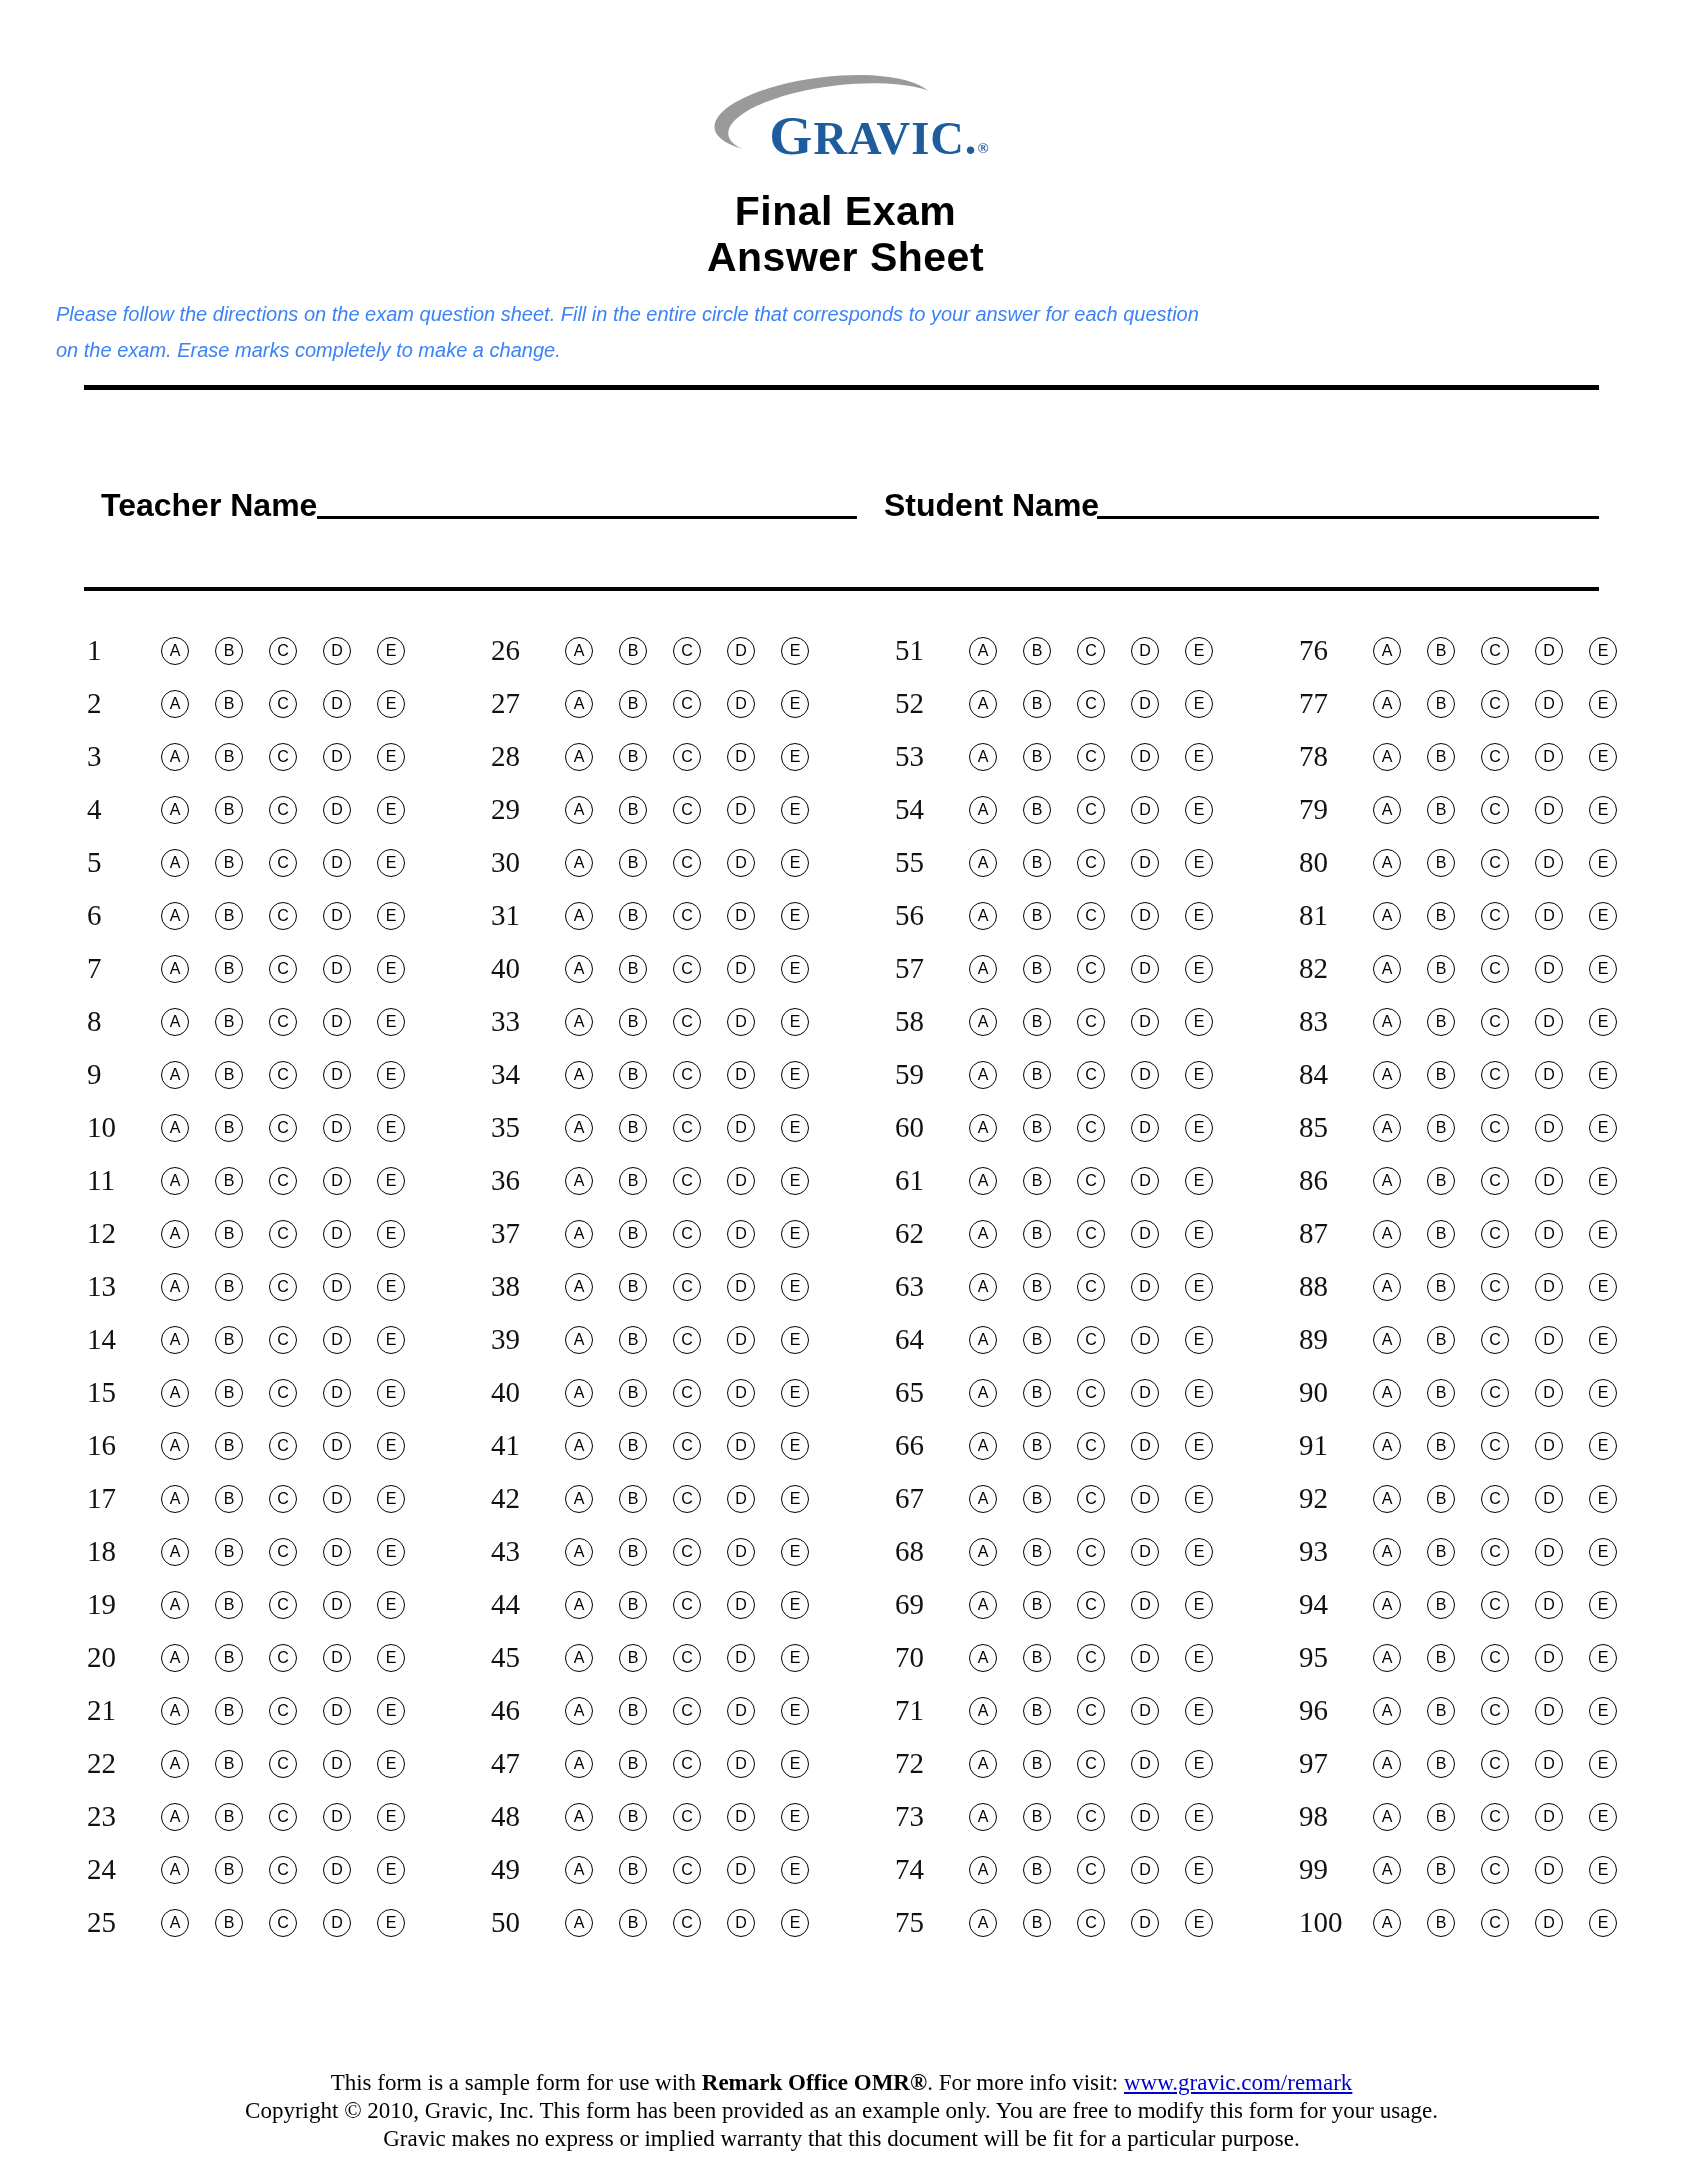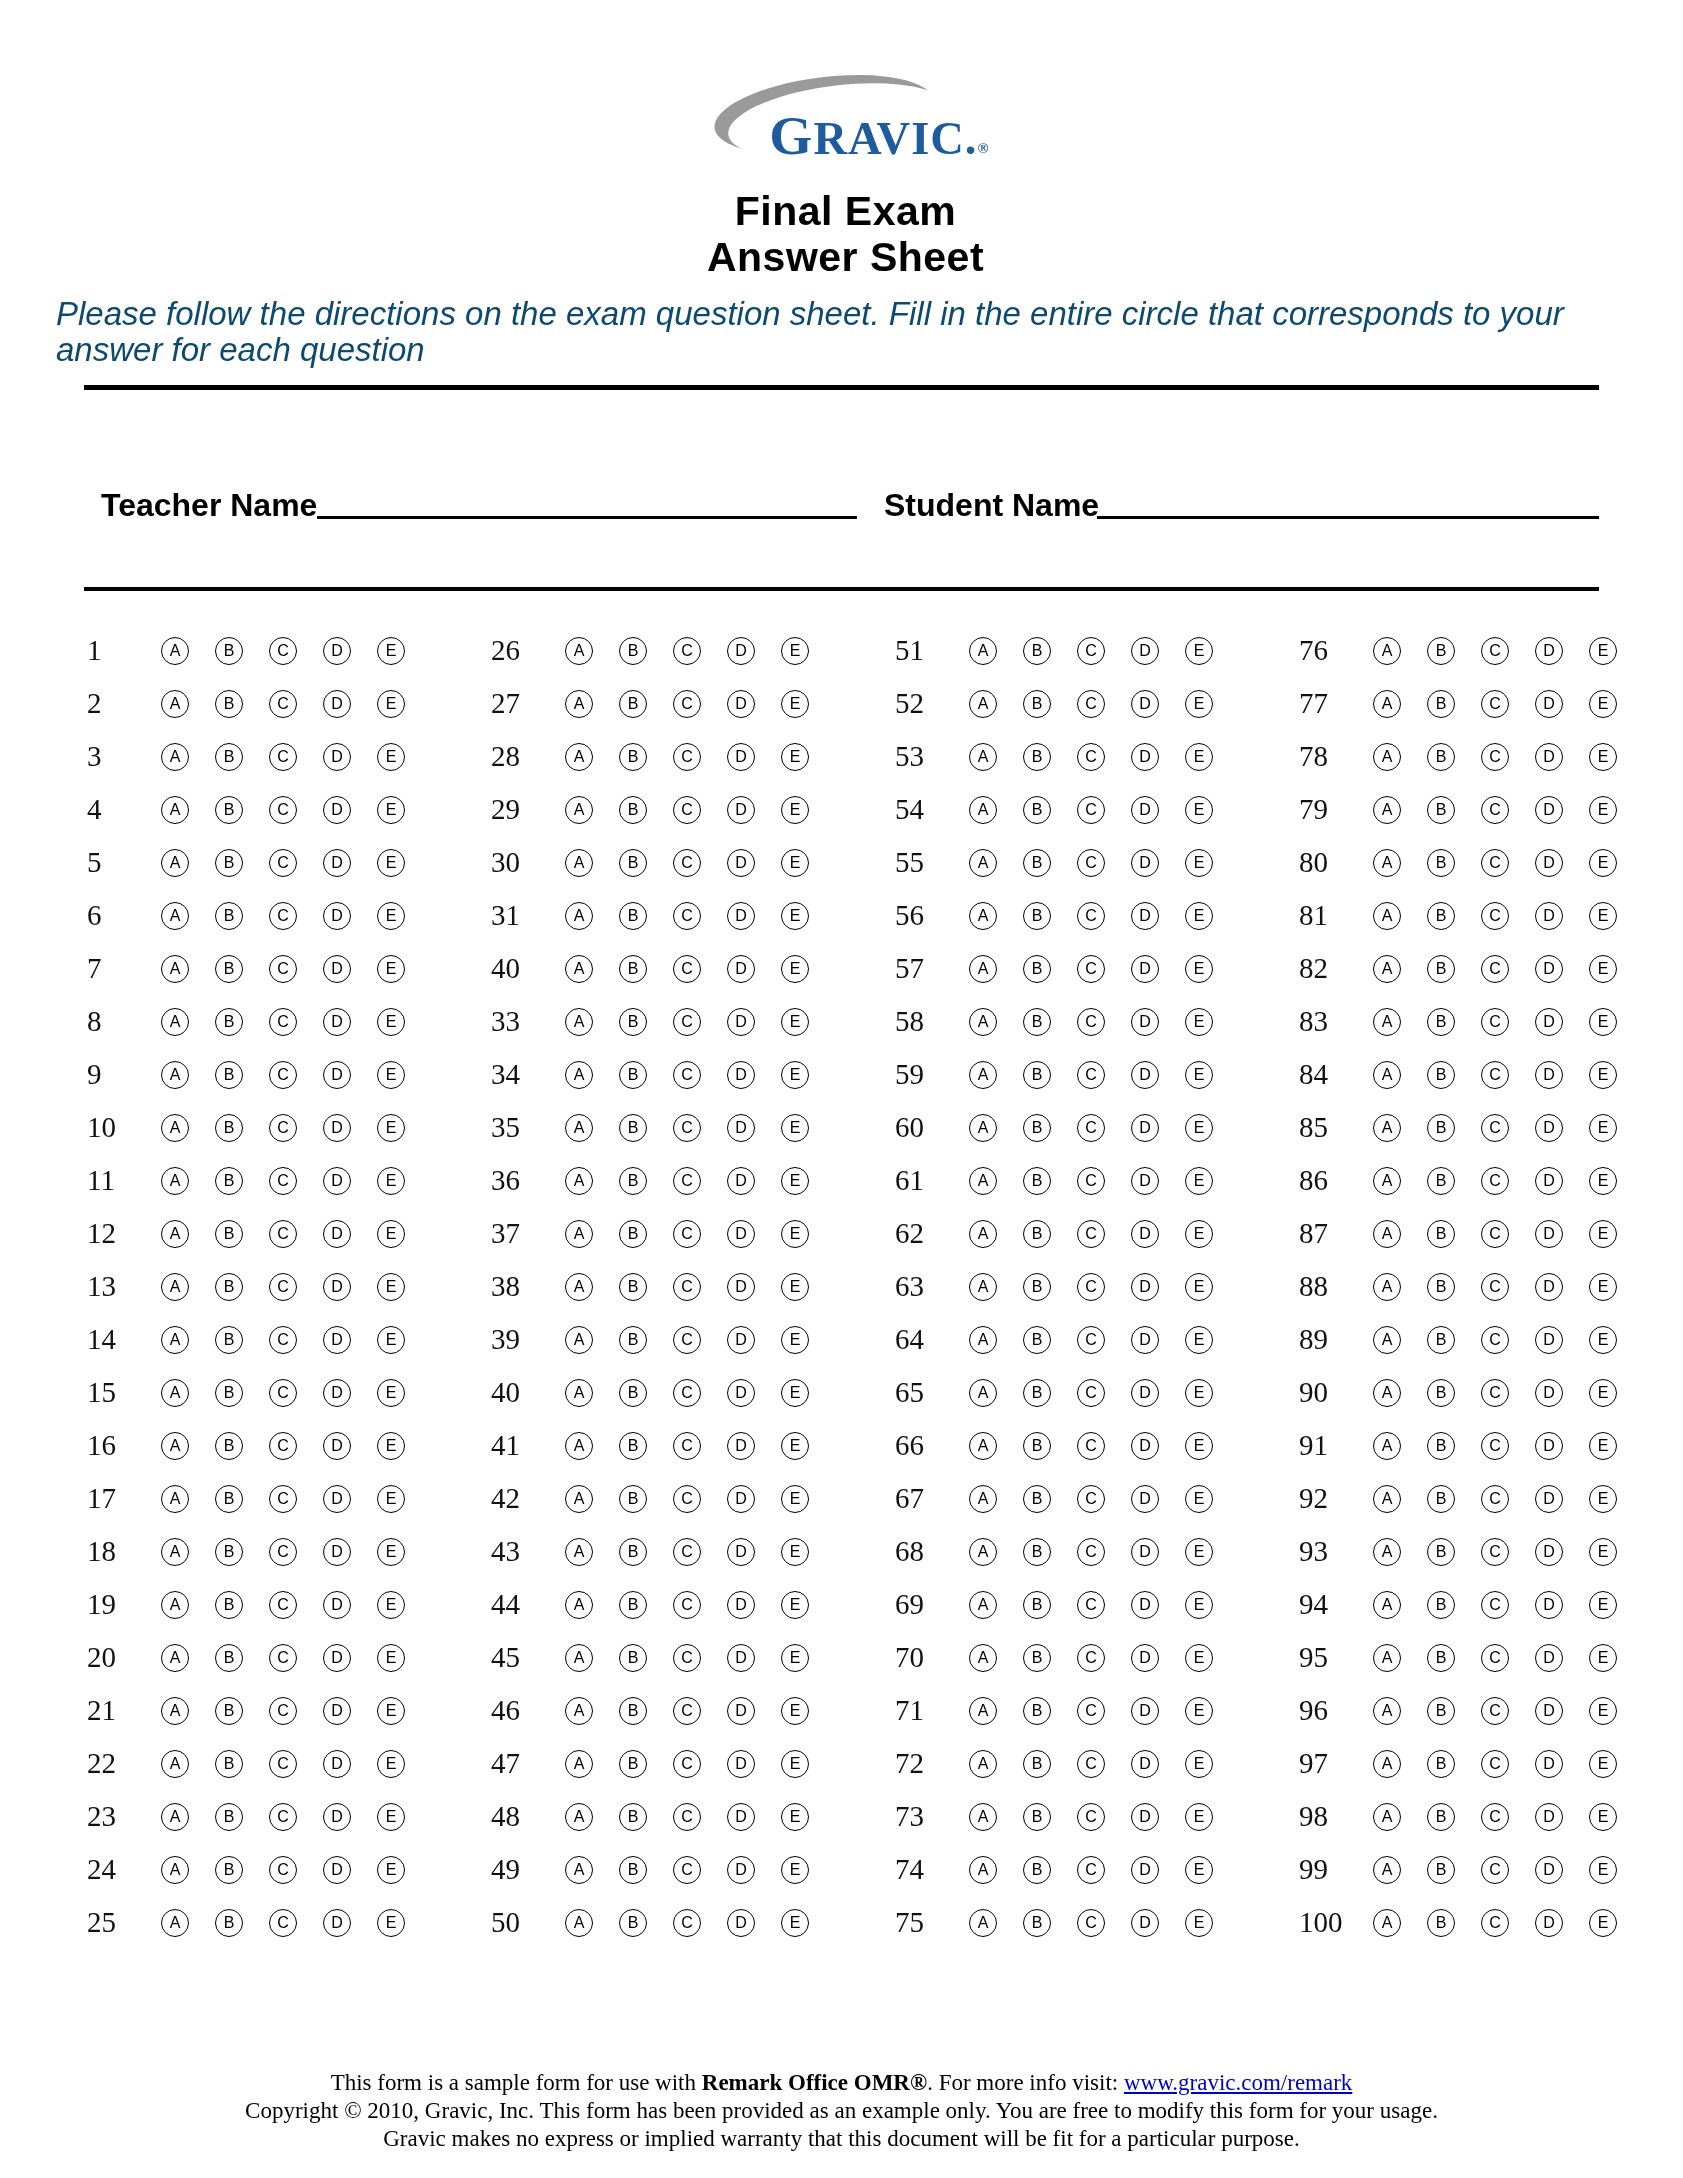--- a/index.html
+++ b/index.html
@@ -7,21 +7,21 @@
     position:relative;width:1623px;height:2178px;background:#ffffff;
     font-family:"Liberation Sans",sans-serif;color:#000;overflow:hidden;
   }
   
   .logo{position:absolute;left:708px;top:67px;width:289px;height:95px;}
   
   .titles{position:absolute;left:0;top:188px;width:1691px;text-align:center;}
   .titles .t1,.titles .t2{font-size:41px;font-weight:bold;line-height:46px;letter-spacing:0.5px;}
   
   .instructions{position:absolute;left:56px;top:296px;width:1584px;
-    font-style:italic;font-size:33px;line-height:36px;color:#0c4a6e;}
+    font-style:italic;font-size:20px;line-height:36px;color:#3b82f6;}
   .instructions span{display:block;}
   
   .rule{position:absolute;background:#000;}
   .rule1{left:84px;top:385px;width:1515px;height:5px;}
   .rule2{left:84px;top:587px;width:1515px;height:4px;}
   
   .name-label{position:absolute;top:487px;font-size:32px;font-weight:bold;}
   .teacher-label{left:101px;text-align:center;}
   .student-label{left:884px;}
   .name-line{position:absolute;top:516px;height:3px;background:#000;}
@@ -64,20 +64,21 @@
     </text>
   </svg>
 
   <div class="titles">
     <div class="t1">Final Exam</div>
     <div class="t2">Answer Sheet</div>
   </div>
 
   <div class="instructions">
     <span>Please follow the directions on the exam question sheet. Fill in the entire circle that corresponds to your answer for each question</span>
+    <span>on the exam. Erase marks completely to make a change.</span>
   </div>
 
   <div class="rule rule1"></div>
 
   <div class="name-label teacher-label">Teacher Name</div>
   <div class="name-line teacher-line"></div>
   <div class="name-label student-label">Student Name</div>
   <div class="name-line student-line"></div>
 
   <div class="rule rule2"></div>

